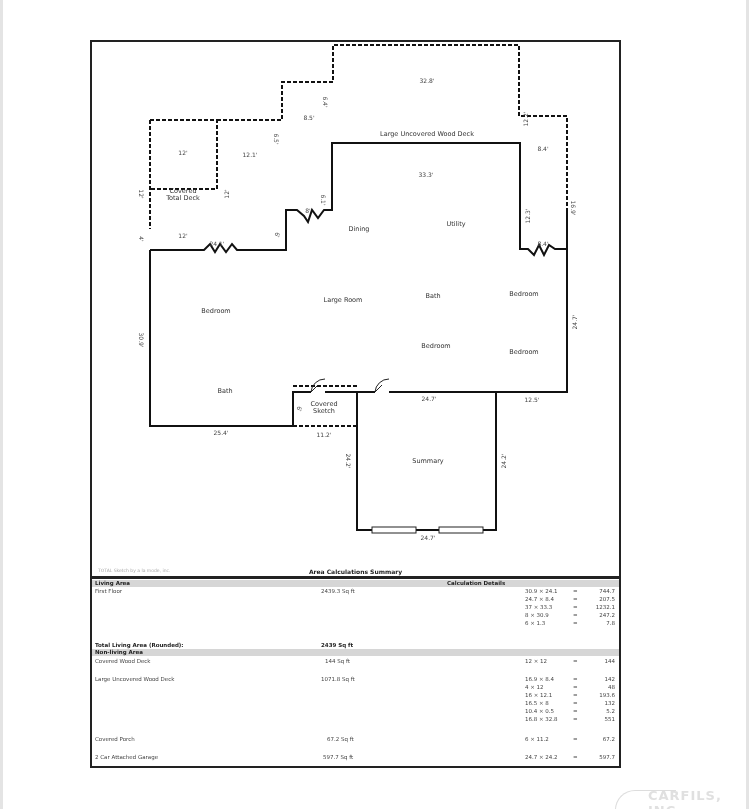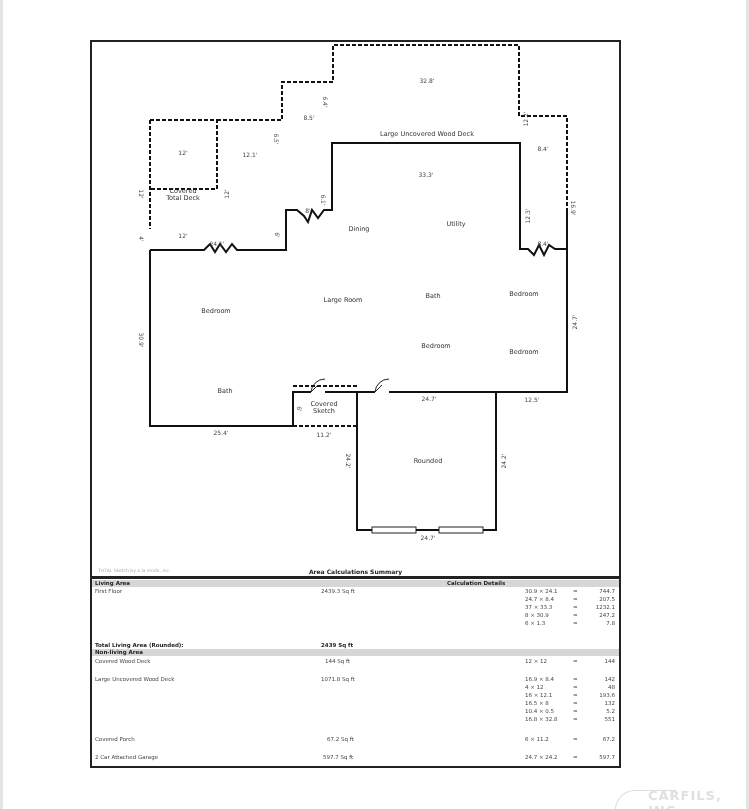--- a/index.html
+++ b/index.html
@@ -94,21 +94,21 @@
     <span class="lbl c room" style="left:364px;top:179px;">Utility</span>
     <span class="lbl c room" style="left:251px;top:255px;">Large Room</span>
     <span class="lbl c room" style="left:341px;top:251px;">Bath</span>
     <span class="lbl c room" style="left:432px;top:249px;">Bedroom</span>
     <span class="lbl c room" style="left:124px;top:266px;">Bedroom</span>
     <span class="lbl c room" style="left:344px;top:301px;">Bedroom</span>
     <span class="lbl c room" style="left:432px;top:307px;">Bedroom</span>
     <span class="lbl c room" style="left:133px;top:346px;">Bath</span>
     <span class="lbl c room" style="left:232px;top:359px;">Covered</span>
     <span class="lbl c room" style="left:232px;top:366px;">Sketch</span>
-    <span class="lbl c room" style="left:336px;top:416px;">Rounded</span>
+    <span class="lbl c room" style="left:336px;top:416px;">Summary</span>
 
     <span class="lbl c" style="left:335px;top:35px;">32.8'</span>
     <span class="lbl c" style="left:217px;top:72px;">8.5'</span>
     <span class="lbl rot" style="left:233px;top:60px;">6.4'</span>
     <span class="lbl rot" style="left:184px;top:97px;">6.5'</span>
     <span class="lbl c" style="left:158px;top:109px;">12.1'</span>
     <span class="lbl rotn" style="left:433px;top:77px;">12.2'</span>
     <span class="lbl c" style="left:451px;top:103px;">8.4'</span>
     <span class="lbl rot" style="left:481px;top:166px;">16.9'</span>
     <span class="lbl c" style="left:91px;top:107px;">12'</span>

